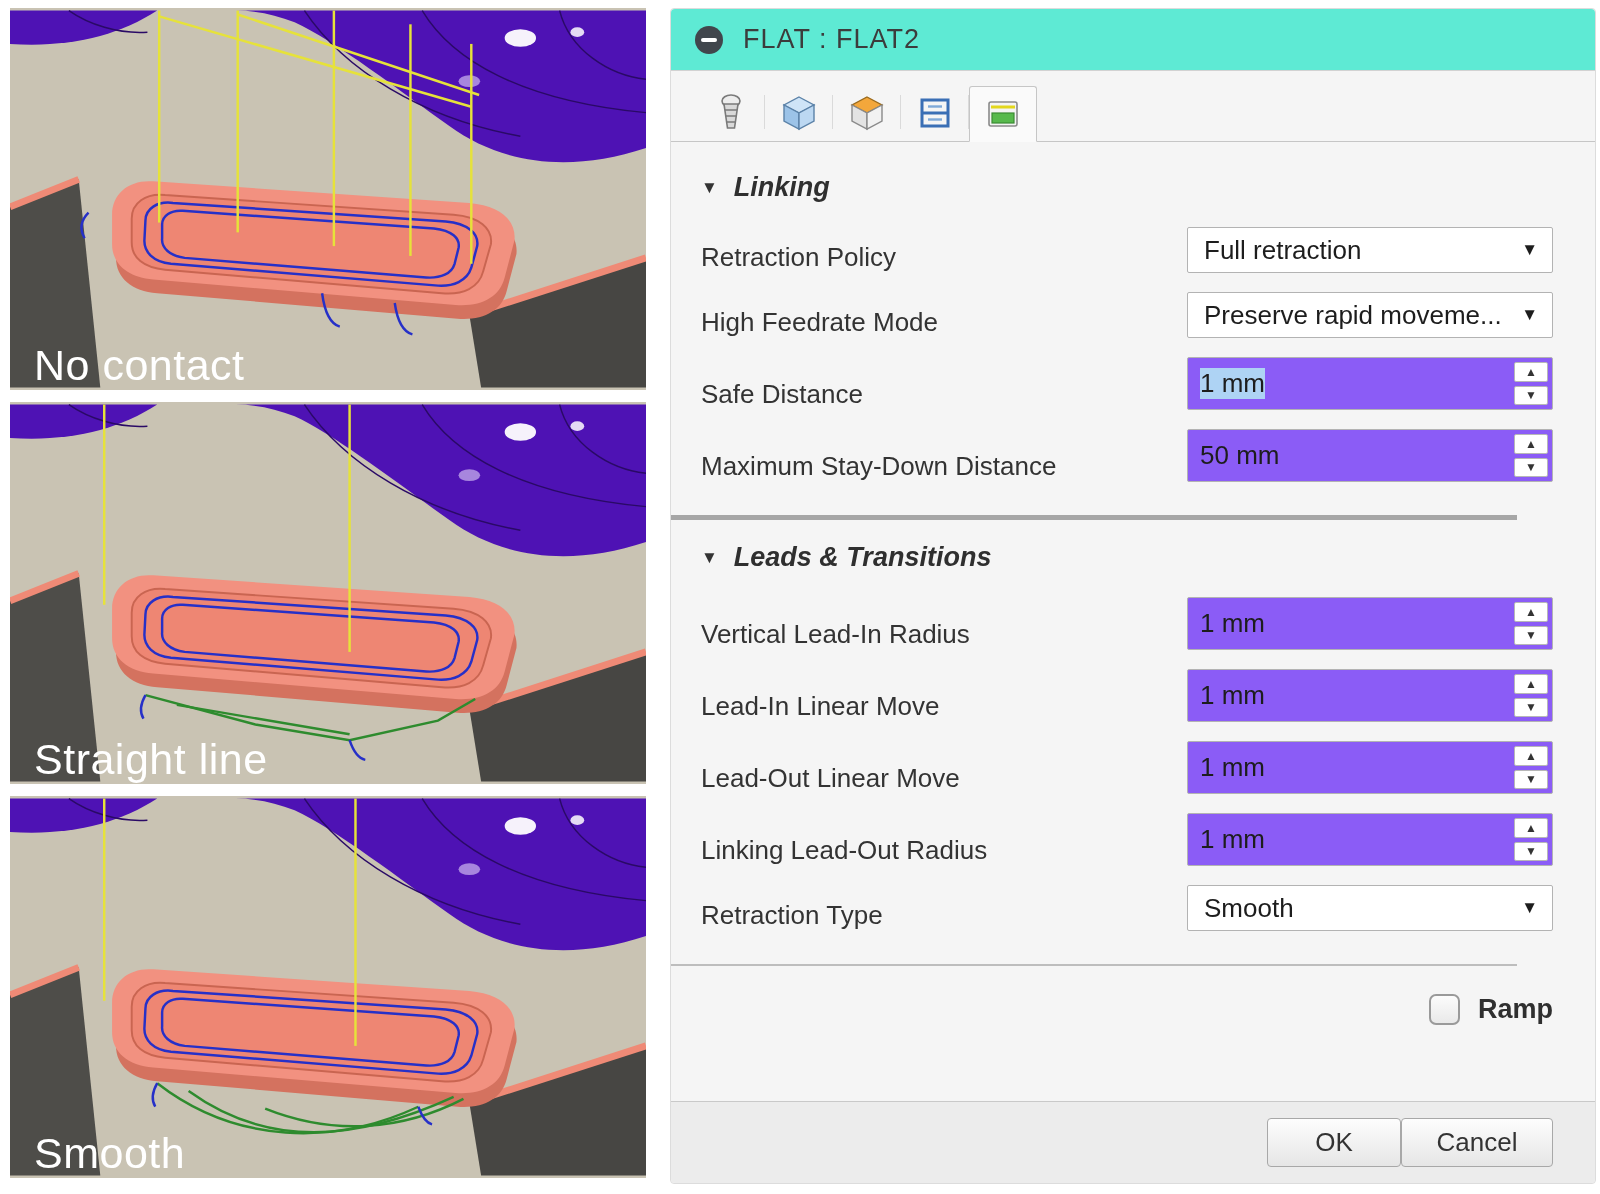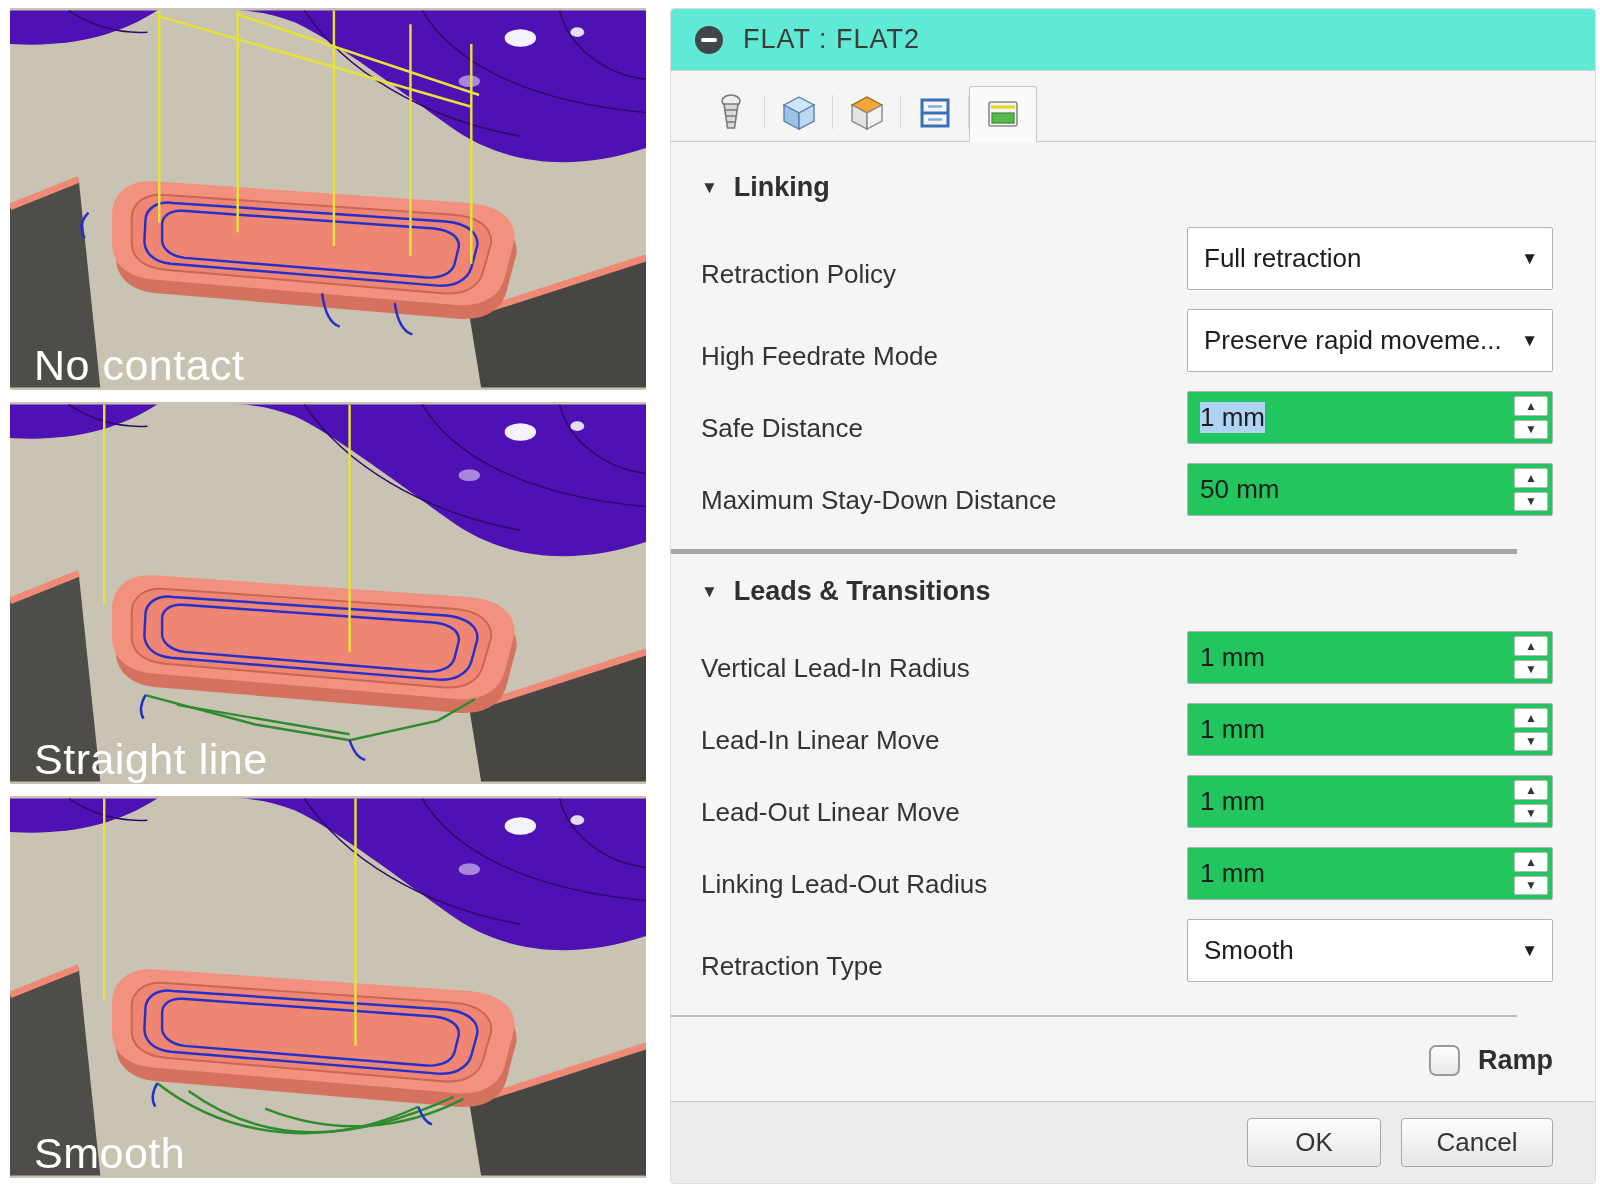--- a/index.html
+++ b/index.html
@@ -27,48 +27,48 @@
   .tabs { display:flex; align-items:flex-end; padding:14px 0 0 26px; border-bottom:1px solid #c6c6c6; }
   .tab { width:68px; height:56px; display:flex; align-items:center; justify-content:center; position:relative; }
   .tab:not(.selected)::after { content:""; position:absolute; right:0; top:10px; bottom:12px; width:1px; background:#dadada; }
   .tab.selected { background:#fafafa; border:1px solid #c6c6c6; border-bottom:1px solid #fafafa; margin-bottom:-1px; border-radius:3px 3px 0 0; }
   .tab svg { width:42px; height:42px; }
 
   .dialog-body { flex:1; display:flex; flex-direction:column; padding:14px 42px 0 30px; }
 
   .section-header { display:flex; align-items:center; gap:16px; margin:16px 0 24px 0; }
   .section-header .tri { font-size:17px; color:#333; }
-  .section-header .sec-title { font-size:27px; font-weight:bold; color:#2f2f2f; }
+  .section-header .sec-title { font-size:27px; font-weight:bold; color:#2f2f2f;font-style:italic; }
 
   .row { display:flex; align-items:flex-end; justify-content:space-between; margin-bottom:19px; }
   .row .flabel { font-size:26px; color:#333333; }
   .control { width:366px; flex:none; }
 
-  .select { height:63px; background:#ffffff; border:1px solid #b3b3b3; border-radius:2px;
+  .select { height:46px; background:#ffffff; border:1px solid #b3b3b3; border-radius:2px;
             display:flex; align-items:center; justify-content:space-between; padding:0 14px 0 16px; cursor:default; }
   .select .val { font-size:26px; color:#1d1d1d; white-space:nowrap; overflow:hidden; }
   .select .caret { font-size:17px; color:#1d1d1d; margin-left:6px; }
 
-  .spinbox { height:53px; background:#22c55e; border:1px solid #b3b3b3; border-radius:2px; display:flex; }
+  .spinbox { height:53px; background:#8b5cf6; border:1px solid #b3b3b3; border-radius:2px; display:flex; }
   .spin-val { flex:1; display:flex; align-items:center; padding:0 12px; font-size:26px; color:#1d1d1d; }
   .spin-val .sel { background:#aed3f4; }
   .spin-btns { width:42px; display:flex; flex-direction:column; padding:4px 4px; gap:4px; }
   .spin-btn { flex:1; border:1px solid #b7b7b7; border-radius:2px; background:#ffffff;
               display:flex; align-items:center; justify-content:center; font-size:12px; color:#333; line-height:1; }
 
   .divider-thick { height:5px; background:#a6a6a6; margin:14px 36px 6px -30px; flex:none; }
   .divider-thin  { height:2px; background:#bdbdbd; margin:14px 36px 16px -30px; flex:none; }
 
   .ramp-row { display:flex; align-items:center; gap:18px; margin:12px 0 0 2px;justify-content:flex-end; }
   .checkbox { width:31px; height:31px; border:2px solid #9a9a9a; border-radius:7px;
               background:linear-gradient(#fcfcfc,#e9e9e9); }
   .ramp-label { font-size:27px; font-weight:bold; color:#2f2f2f; }
 
   .dialog-footer { margin-top:auto; flex:none; height:82px; background:#ececec; border-top:1px solid #c9c9c9;
-                   border-radius:0 0 4px 4px; display:flex; align-items:center; justify-content:flex-end; gap:20px; padding:0 42px; }
+                   border-radius:0 0 4px 4px; display:flex; align-items:center; justify-content:flex-end; padding:0 42px; }
   .btn { height:49px; border:1px solid #a8a8a8; border-radius:4px; background:linear-gradient(#fdfdfd,#e6e6e6);
          font-size:26px; color:#333; font-family:"Liberation Sans", sans-serif; display:flex; align-items:center; justify-content:center; }
   .btn-ok { width:134px; }
   .btn-cancel { width:152px; }
 </style>
 </head>
 <body>
 
 <svg width="0" height="0" style="position:absolute" aria-hidden="true">
   <defs>

